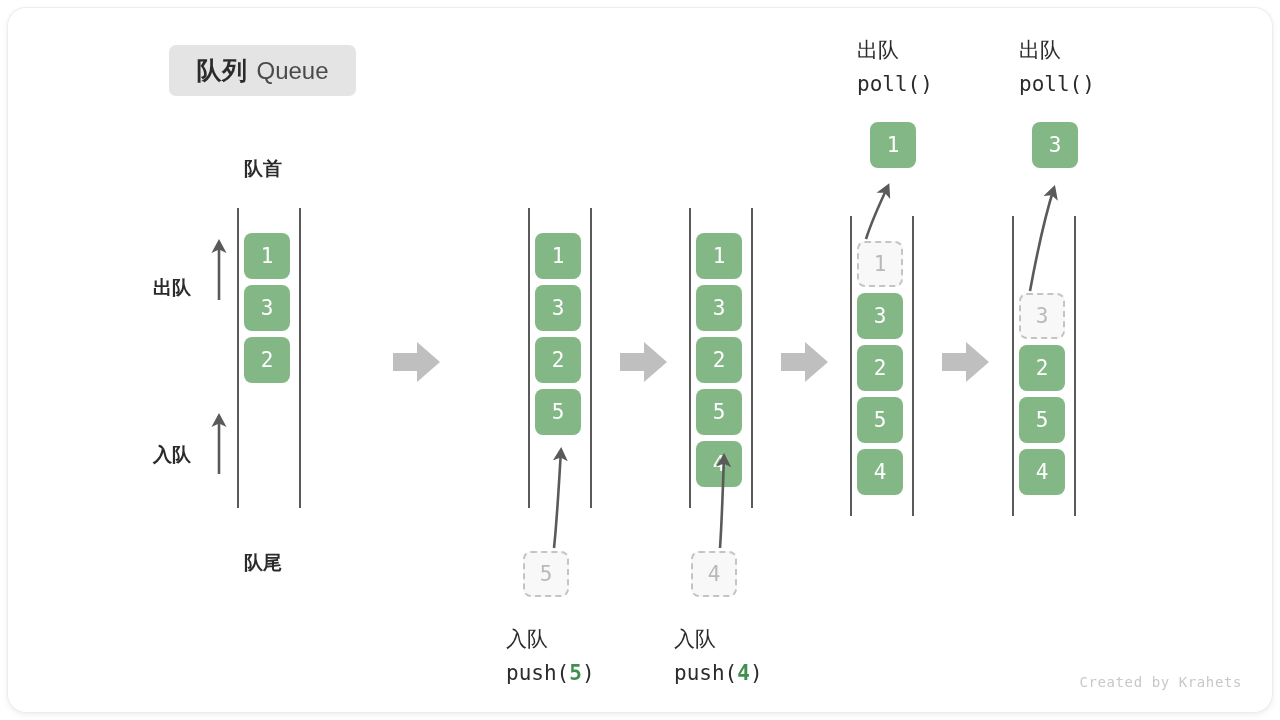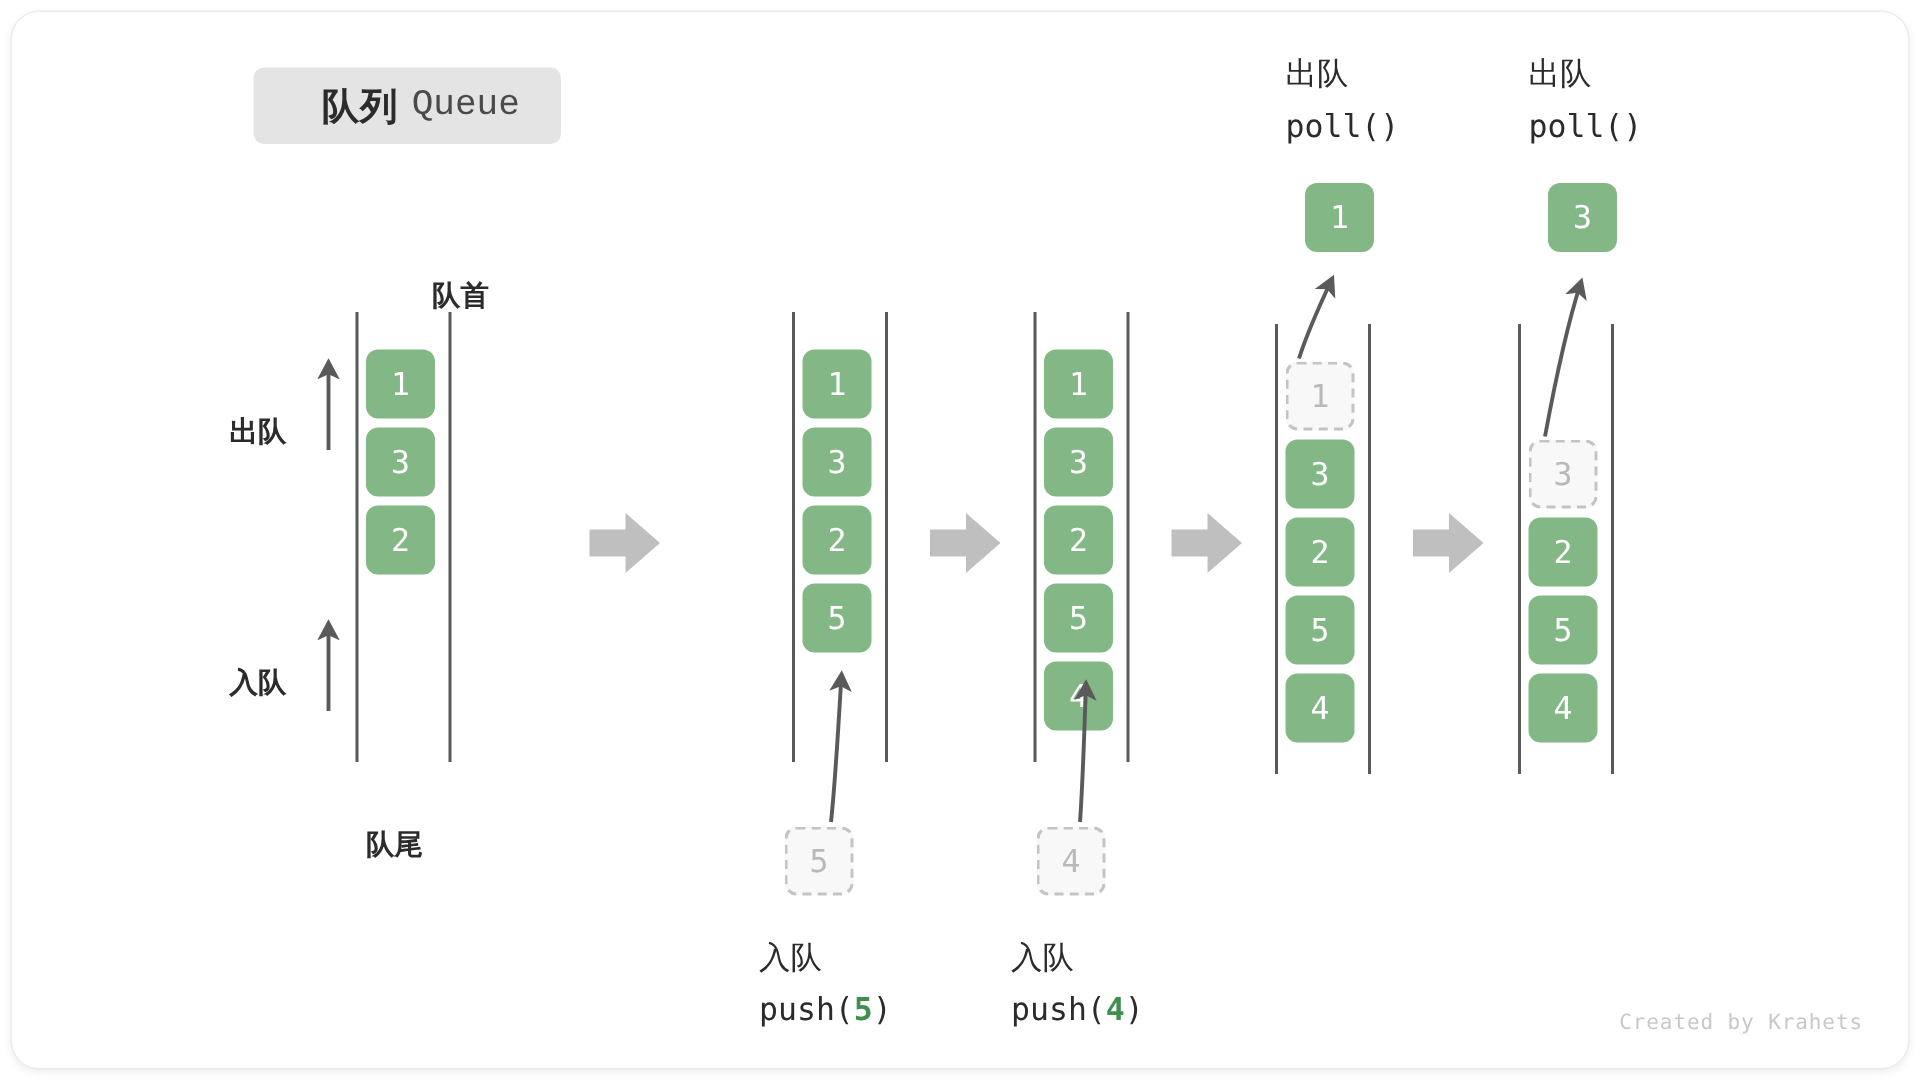--- a/index.html
+++ b/index.html
@@ -27,30 +27,29 @@
 
   
   .title-badge {
     position: absolute;
     left: 161px; top: 37px;
     width: 187px; height: 51px;
     background: #e4e4e4;
     border-radius: 7px;
     display: flex; align-items: center; justify-content: center;
     gap: 9px;
-    padding-left: 18px;
   }
   .title-cn {
     font-size: 25px; font-weight: bold; color: #2b2b2b;
     font-family: "Liberation Sans", "DejaVu Sans", sans-serif;
     letter-spacing: 0.5px;
   }
   .title-en {
     font-size: 24px; color: #4a4a4a;
-    font-family: Liberation Mono, monospace;
+    font-family: Liberation Sans, sans-serif;
   }
 
   
   .lbl-cn-bold {
     position: absolute;
     font-size: 19px; font-weight: bold; color: #2b2b2b;
     white-space: nowrap;
     font-family: "Liberation Sans", "DejaVu Sans", sans-serif;
   }
   .op-label {
@@ -112,21 +111,21 @@
 <body>
 
 <div id="card">
 <div class="stage">
 
   <div class="title-badge">
     <span class="title-cn">队列</span>
     <span class="title-en">Queue</span>
   </div>
 
-  <div class="lbl-cn-bold" style="left:236px; top:176px;margin-left:44px;">队首</div>
+  <div class="lbl-cn-bold" style="left:236px; top:148px;">队首</div>
   <div class="lbl-cn-bold" style="left:236px; top:542px;">队尾</div>
   <div class="lbl-cn-bold" style="left:145px; top:267px;">出队</div>
   <div class="lbl-cn-bold" style="left:145px; top:434px;">入队</div>
 
   <div class="rail" style="left:229px; top:200px; height:300px;"></div>
   <div class="rail" style="left:291px; top:200px; height:300px;"></div>
 
   <div class="box" style="left:236px; top:225px;">1</div>
   <div class="box" style="left:236px; top:277px;">3</div>
   <div class="box" style="left:236px; top:329px;">2</div>

